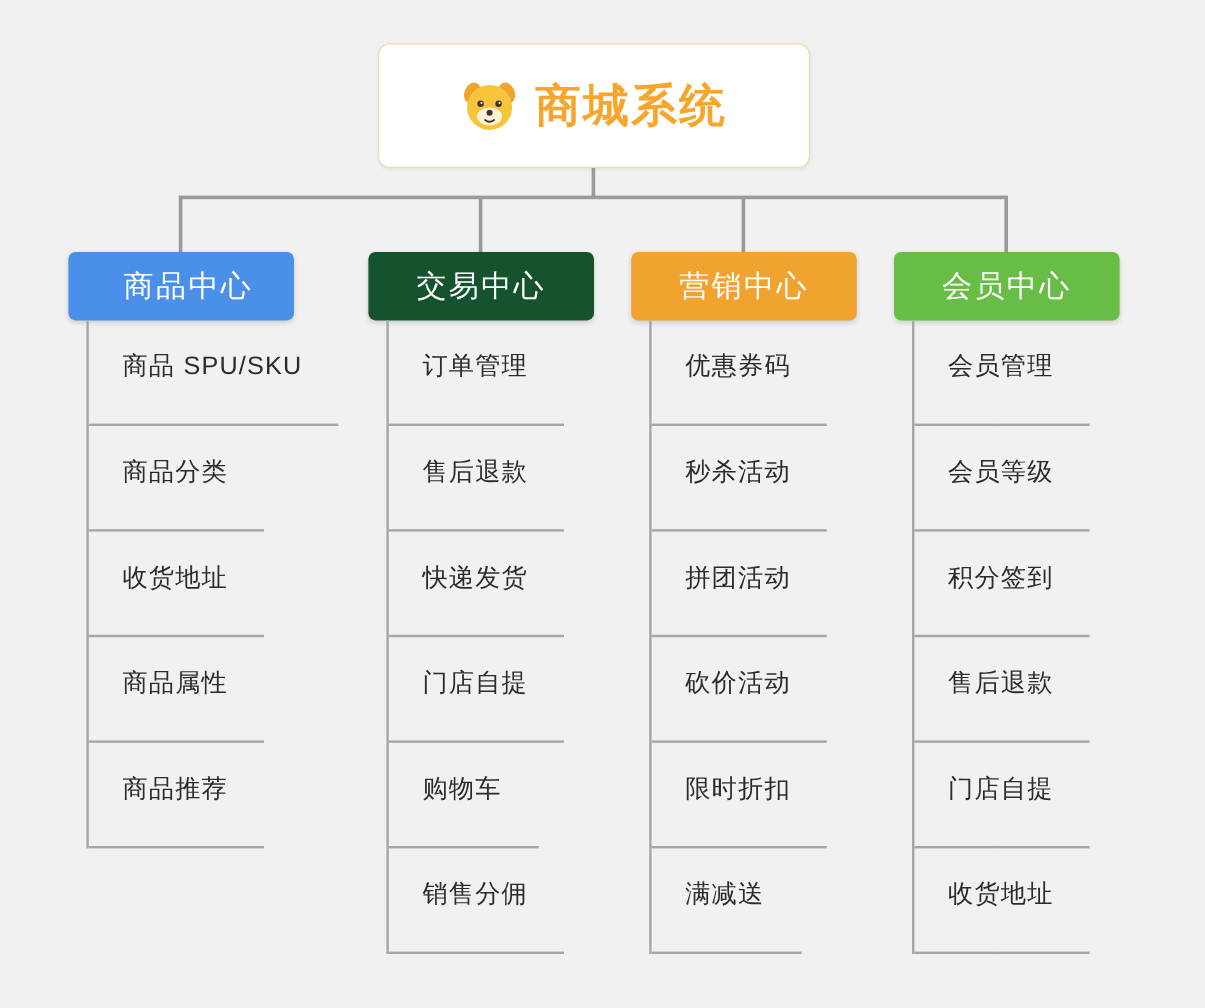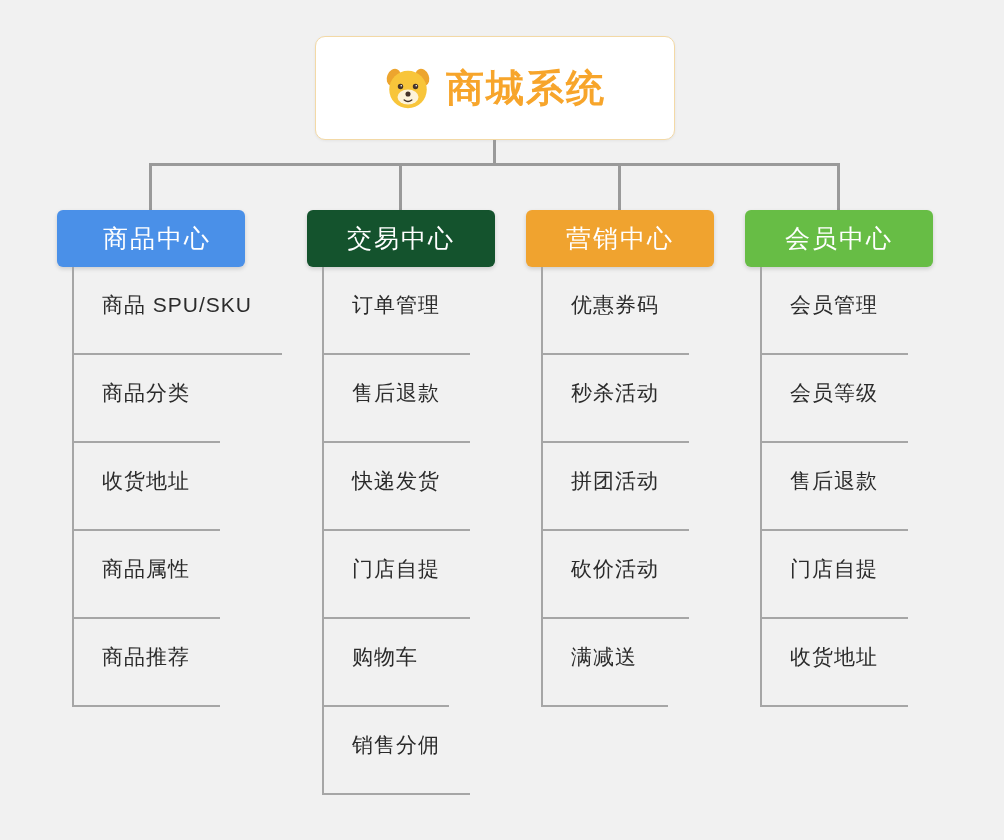--- a/index.html
+++ b/index.html
@@ -181,37 +181,43 @@
       <div class="child-item">
         <span class="child-label">秒杀活动</span>
       </div>
       <div class="child-item">
         <span class="child-label">拼团活动</span>
       </div>
       <div class="child-item">
         <span class="child-label">砍价活动</span>
       </div>
       <div class="child-item">
+        <span class="child-label">限时折扣</span>
+      </div>
+      <div class="child-item">
         <span class="child-label">满减送</span>
       </div>
     </div>
   </div>
 
   <div class="branch-col col-4">
     <div class="branch-node" style="background-color: rgb(103, 189, 69);">
       <span class="branch-label">会员中心</span>
     </div>
     <div class="children">
       <div class="child-item">
         <span class="child-label">会员管理</span>
       </div>
       <div class="child-item">
         <span class="child-label">会员等级</span>
       </div>
       <div class="child-item">
+        <span class="child-label">积分签到</span>
+      </div>
+      <div class="child-item">
         <span class="child-label">售后退款</span>
       </div>
       <div class="child-item">
         <span class="child-label">门店自提</span>
       </div>
       <div class="child-item">
         <span class="child-label">收货地址</span>
       </div>
     </div>
   </div>

